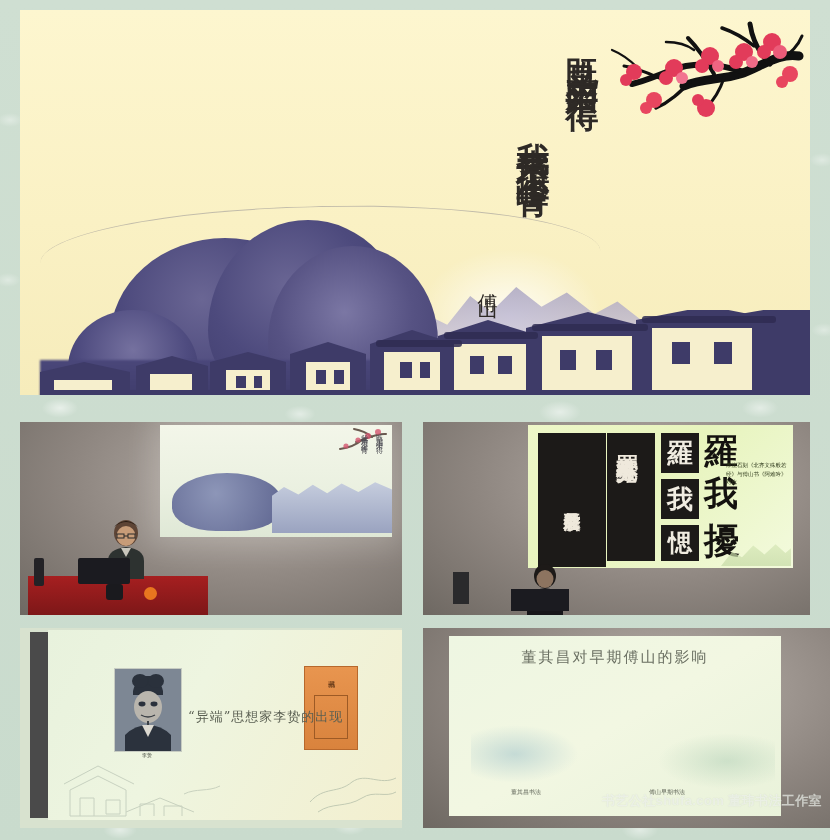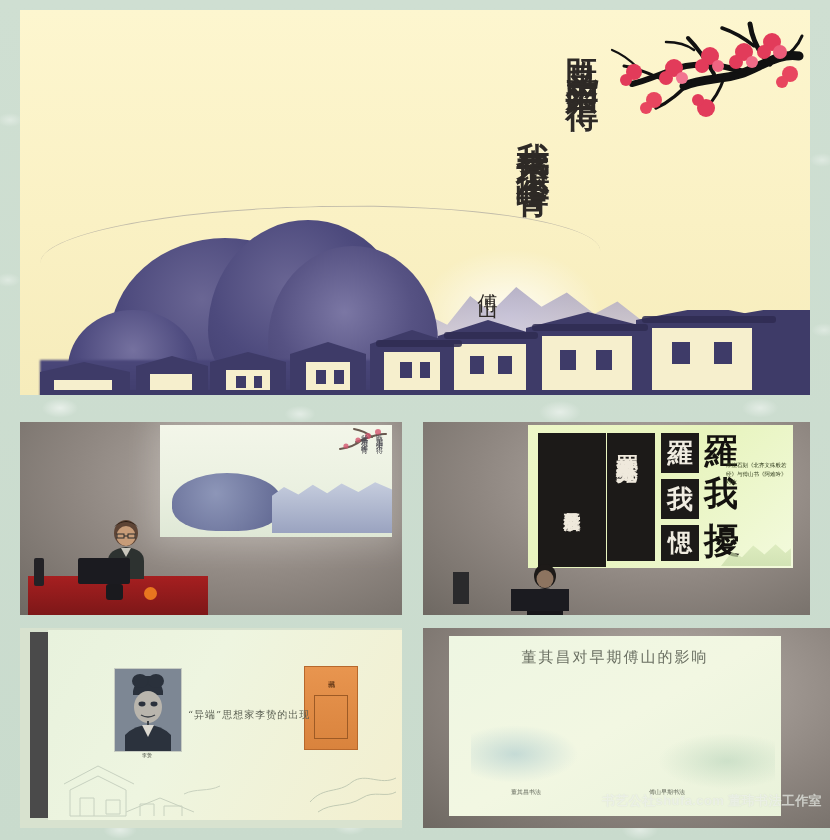--- a/index.html
+++ b/index.html
@@ -125,21 +125,21 @@
   #blBar{position:absolute;left:10px;top:4px;width:22px;height:186px;background:#4a4a4a;}
   #blPortrait{position:absolute;left:66px;top:38px;width:66px;height:82px;
               background:linear-gradient(#7e8896,#5c6572);border:1px solid #c7ccc2;}
   #blCap{position:absolute;left:66px;top:122px;width:66px;text-align:center;font-size:5px;color:#4a4f44;}
   #blBook{position:absolute;right:44px;top:36px;width:52px;height:82px;
           background:linear-gradient(#e8954f,#d9833d);border:1px solid #b7682c;}
   #blBookLbl{position:absolute;left:50%;top:8px;transform:translateX(-50%);
              writing-mode:vertical-rl;text-orientation:upright;font-size:7px;color:#5a3214;
              font-family:"DejaVu Serif",serif;}
   #blBookBox{position:absolute;left:9px;top:28px;right:9px;bottom:10px;border:1px solid #9d5a25;}
-  #blTitle{position:absolute;left:140px;top:78px;font-size:10px;color:#5a5f52;
+  #blTitle{position:absolute;left:140px;top:78px;font-size:13px;color:#5a5f52;
            font-family:"DejaVu Serif",serif;letter-spacing:1px;white-space:nowrap;}
   #blSketch{position:absolute;left:16px;bottom:0;width:160px;height:70px;opacity:.45;}
   #blHill{position:absolute;right:4px;bottom:6px;width:90px;height:42px;opacity:.5;}
 
   #brSlide{position:absolute;left:26px;top:8px;width:332px;height:180px;
            background:linear-gradient(150deg,#eef6e2 0%,#f2f7e2 50%,#e9f2da 100%);}
   #brTitle{position:absolute;left:50%;top:12px;transform:translateX(-50%);
            font-size:15px;color:#6a6f62;font-family:"DejaVu Serif",serif;letter-spacing:2px;white-space:nowrap;}
   .brcap{position:absolute;font-size:6px;color:#64695c;font-family:"DejaVu Serif",serif;}
   #brCap1{left:62px;top:152px;}

